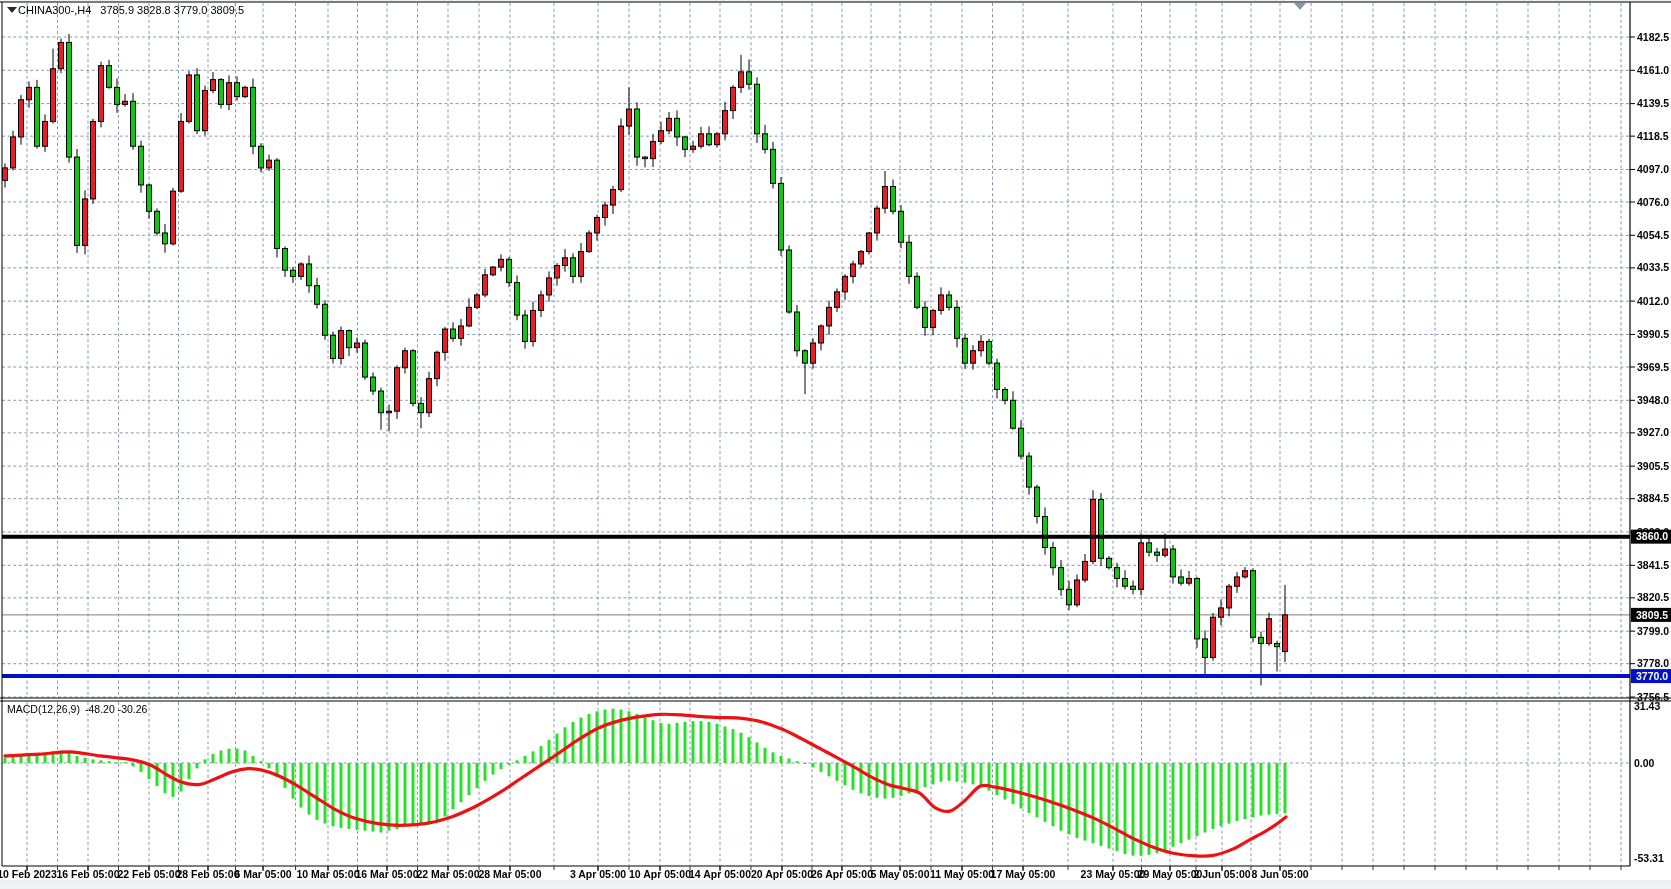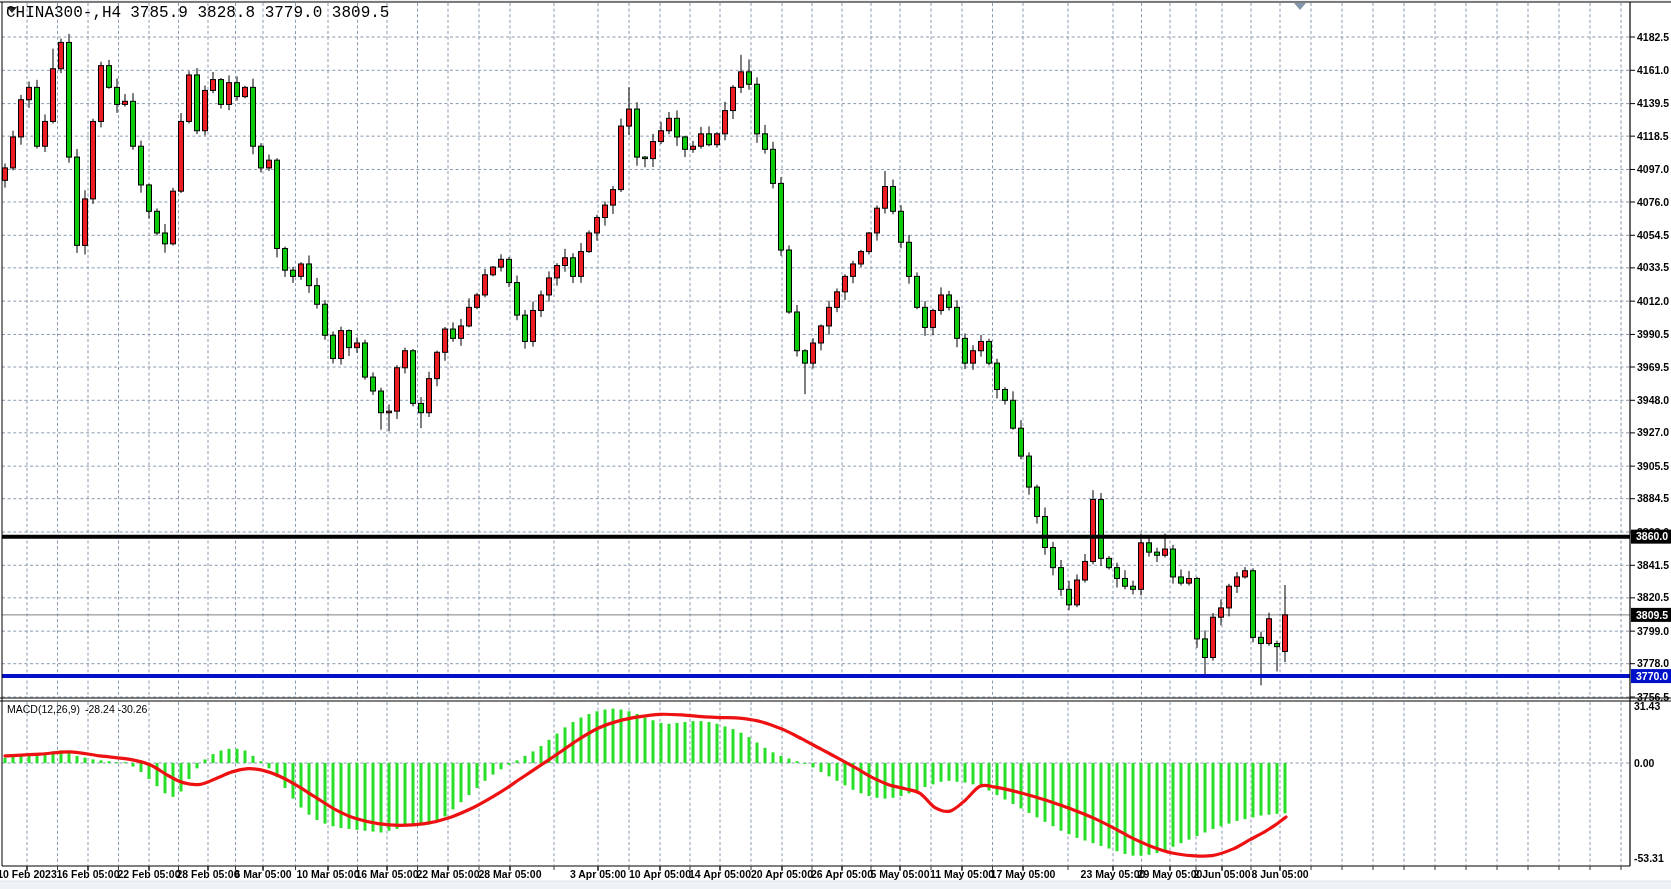--- a/index.html
+++ b/index.html
@@ -1,19 +1,19 @@
 <!DOCTYPE html>
 <html><head>
 <meta charset="utf-8">
 <style>
   html,body{margin:0;padding:0;background:#EEF1F5;}
   body{width:1671px;height:889px;overflow:hidden;font-family:"Liberation Sans",sans-serif;}
   .chart-window{position:relative;width:1671px;height:889px;background:#EEF1F5;}
   #chart-svg{position:absolute;left:0;top:0;}
-  .symbol-header{position:absolute;left:6px;top:4px;font-size:16px;color:#000;white-space:pre;z-index:5;font-family:Liberation Mono, monospace;}
+  .symbol-header{position:absolute;left:18px;top:4px;font-size:11px;color:#000;white-space:pre;z-index:5;}
   .symbol-header .ohlc{margin-left:9px;}
   .oct-arrow{position:absolute;left:7px;top:7px;width:0;height:0;z-index:5;
     border-left:5px solid transparent;border-right:5px solid transparent;border-top:6px solid #2b2b2b;}
   .macd-header{position:absolute;left:7px;top:703px;font-size:10.5px;color:#000;white-space:pre;z-index:5;}
   .macd-header .vals{margin-left:5px;}
   .shift-marker{position:absolute;left:1294px;top:3px;width:0;height:0;z-index:5;
     border-left:6px solid transparent;border-right:6px solid transparent;border-top:7px solid #8496AA;}
 </style>
 </head>
 <body>
@@ -812,15 +812,15 @@
         <line x1="1170" y1="866" x2="1170" y2="871" stroke="#000" stroke-width="1"></line>
         <text x="1170" y="878" font-size="10.5" font-weight="700" fill="#000000" text-anchor="middle">29 May 05:00</text>
         <line x1="1222" y1="866" x2="1222" y2="871" stroke="#000" stroke-width="1"></line>
         <text x="1222" y="878" font-size="10.5" font-weight="700" fill="#000000" text-anchor="middle">2 Jun 05:00</text>
         <line x1="1280" y1="866" x2="1280" y2="871" stroke="#000" stroke-width="1"></line>
         <text x="1280" y="878" font-size="10.5" font-weight="700" fill="#000000" text-anchor="middle">8 Jun 05:00</text>
       </g>
     </svg>
   <span class="oct-arrow"></span>
   <div class="symbol-header"><span>CHINA300-,H4</span><span class="ohlc">3785.9 3828.8 3779.0 3809.5</span></div>
-  <div class="macd-header"><span>MACD(12,26,9)</span><span class="vals">-28.24 -30.26</span></div>
+  <div class="macd-header"><span>MACD(12,26,9)</span><span class="vals">-48.20 -30.26</span></div>
   <div class="shift-marker"></div>
 </div>
 
 </body></html>

